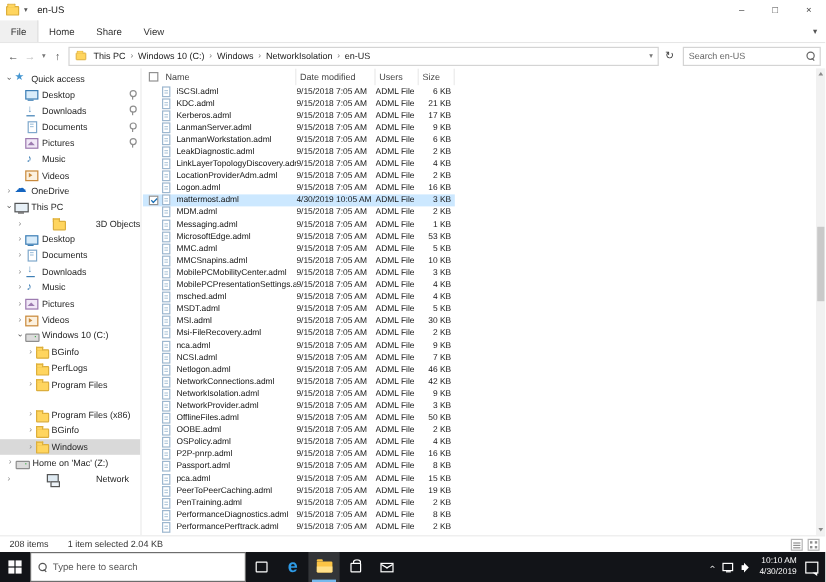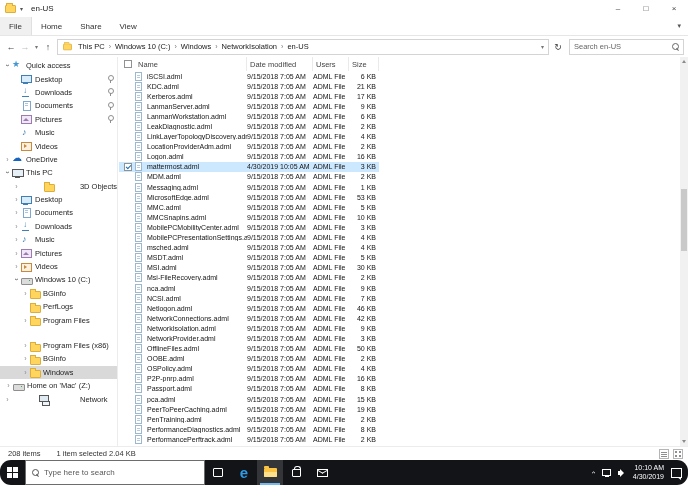--- a/index.html
+++ b/index.html
@@ -101,21 +101,21 @@
 
   
   .statusbar { position:absolute; left:0; right:0; bottom:25px; height:14px; background:#fff; border-top:1px solid #ececec; display:flex; align-items:center; font-size:7.5px; color:#333; padding-left:8px; }
   .sb-sel { margin-left:16px; }
   .sb-views { position:absolute; right:5px; top:2px; display:flex; gap:4px; }
   .view-icon { position:relative; width:10px; height:10px; border:1px solid #b5b5b5; background:#fff; }
   .view-icon.details::after { content:""; position:absolute; left:1px; top:2px; width:6px; height:1px; background:#8f8f8f; box-shadow:0 2px 0 #8f8f8f, 0 4px 0 #8f8f8f; }
   .view-icon.thumbs::after { content:""; position:absolute; left:1px; top:1px; width:2px; height:2px; background:#8f8f8f; box-shadow:4px 0 0 #8f8f8f, 0 4px 0 #8f8f8f, 4px 4px 0 #8f8f8f; }
 
   
-  .taskbar { position:absolute; left:0; right:0; bottom:0; height:25px; background:#121418; display:flex; align-items:stretch;border-radius:11px; }
+  .taskbar { position:absolute; left:0; right:0; bottom:0; height:25px; background:#121418; display:flex; align-items:stretch; }
   .start { width:25px; display:flex; align-items:center; justify-content:center; }
   .winlogo { display:grid; grid-template-columns:5px 5px; grid-template-rows:5px 5px; gap:1px; }
   .winlogo span { background:#fdfdfd; }
   .tsearch { width:180px; background:#fff; border:1px solid #6d6d6d; display:flex; align-items:center; gap:5px; padding:0 6px; }
   .tsearch .mag::before { border-color:#555; }
   .tsearch .mag::after { background:#555; }
   .tsearch-text { font-size:8px; color:#5a5a5a; white-space:nowrap; }
   .tbtn { width:26px; display:flex; align-items:center; justify-content:center; position:relative; }
   .tbtn.active { background:rgba(255,255,255,.14); }
   .tbtn.active::after { content:""; position:absolute; left:3px; right:3px; bottom:0; height:2px; background:#76b9ed; }

